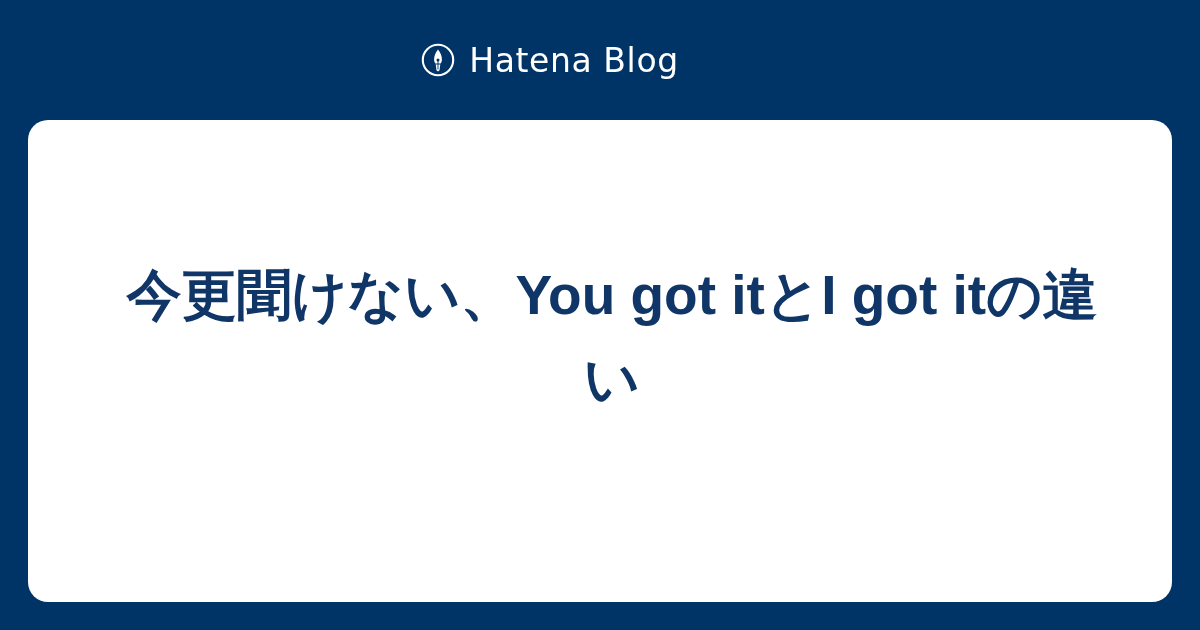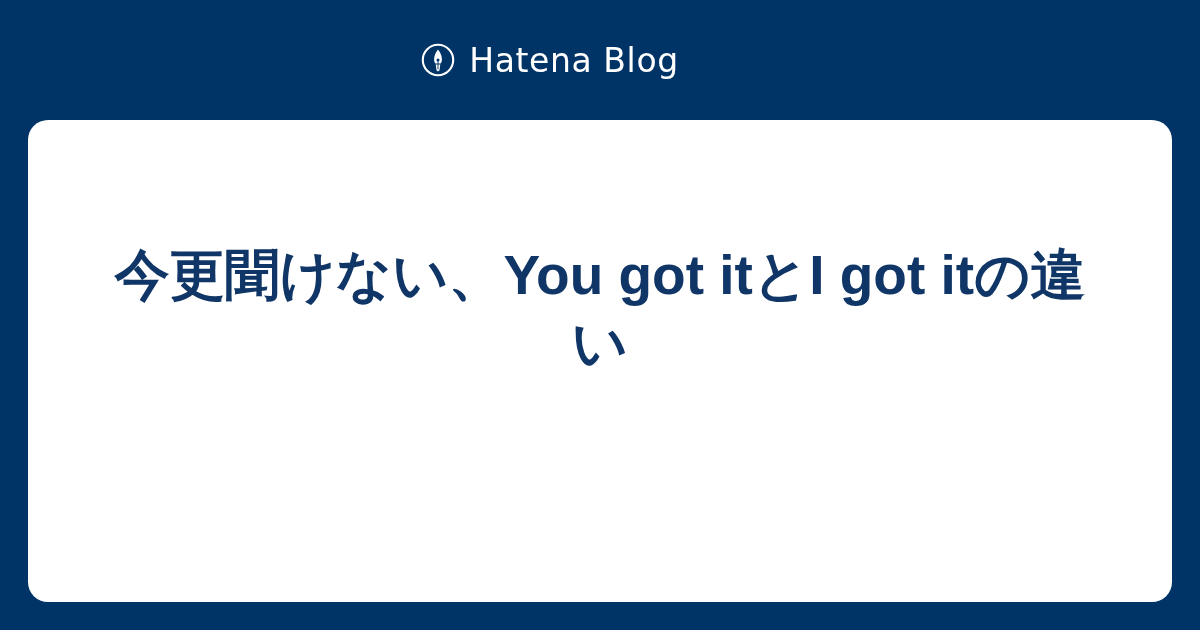--- a/index.html
+++ b/index.html
@@ -71,27 +71,27 @@
     border-radius: 20px;
     box-sizing: border-box;
     overflow: hidden;
   }
 
   .entry-title {
     position: absolute;
     left: 0;
     top: 121px;
     width: 1144px;
-    margin: 0;
+    margin: 12px;
     padding: 0 60px;
     box-sizing: border-box;
     text-align: center;
     color: #0f3667;
     font-size: 55px;
-    line-height: 68px;
+    line-height: 84px;
     font-weight: 700;
     letter-spacing: 0px;
     word-break: break-word;
   }
 
   .blog-title {
     position: absolute;
     left: 0;
     top: 392px;
     width: 1144px;

